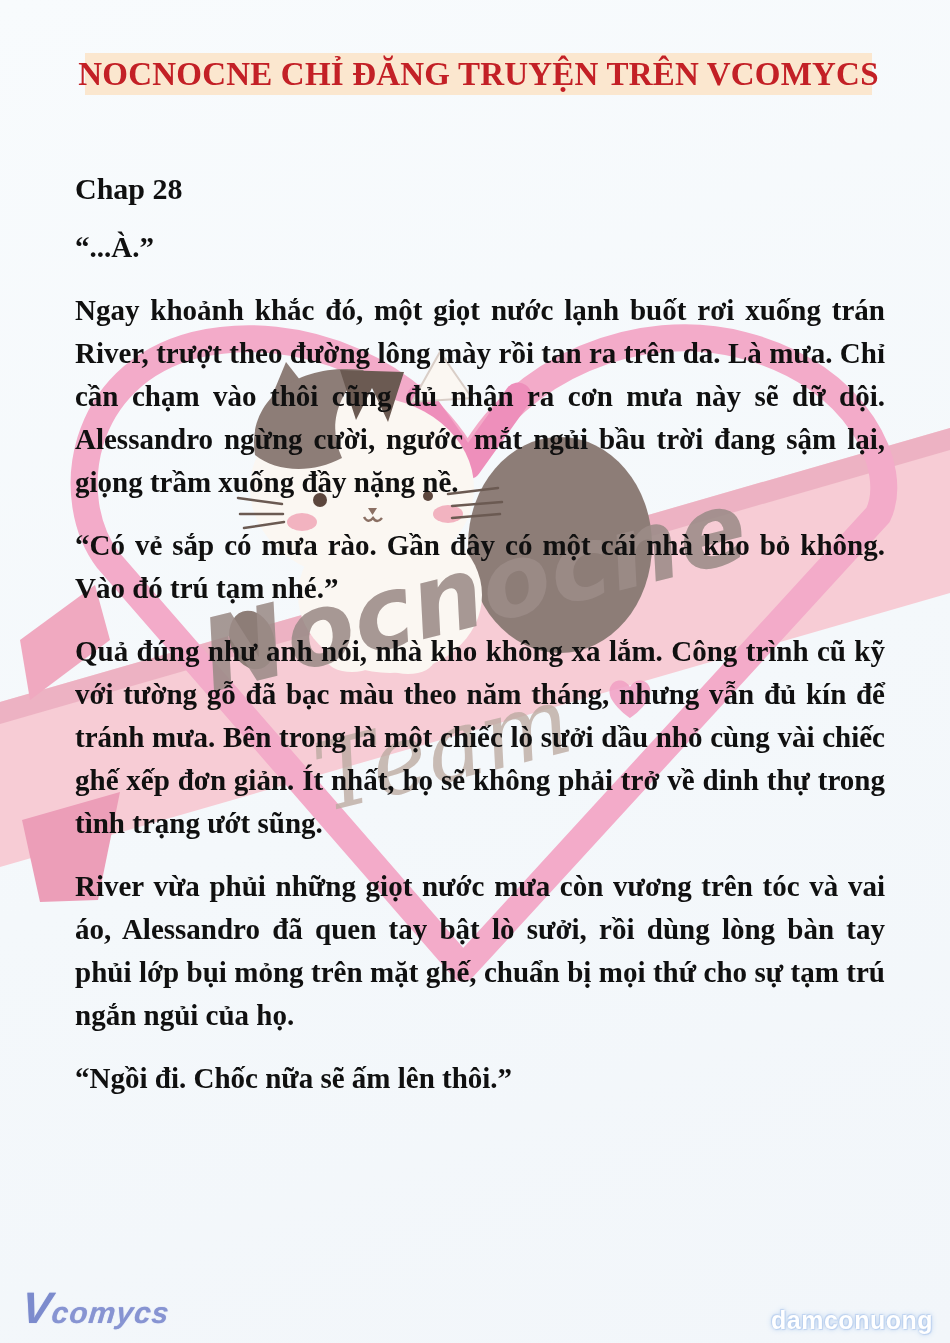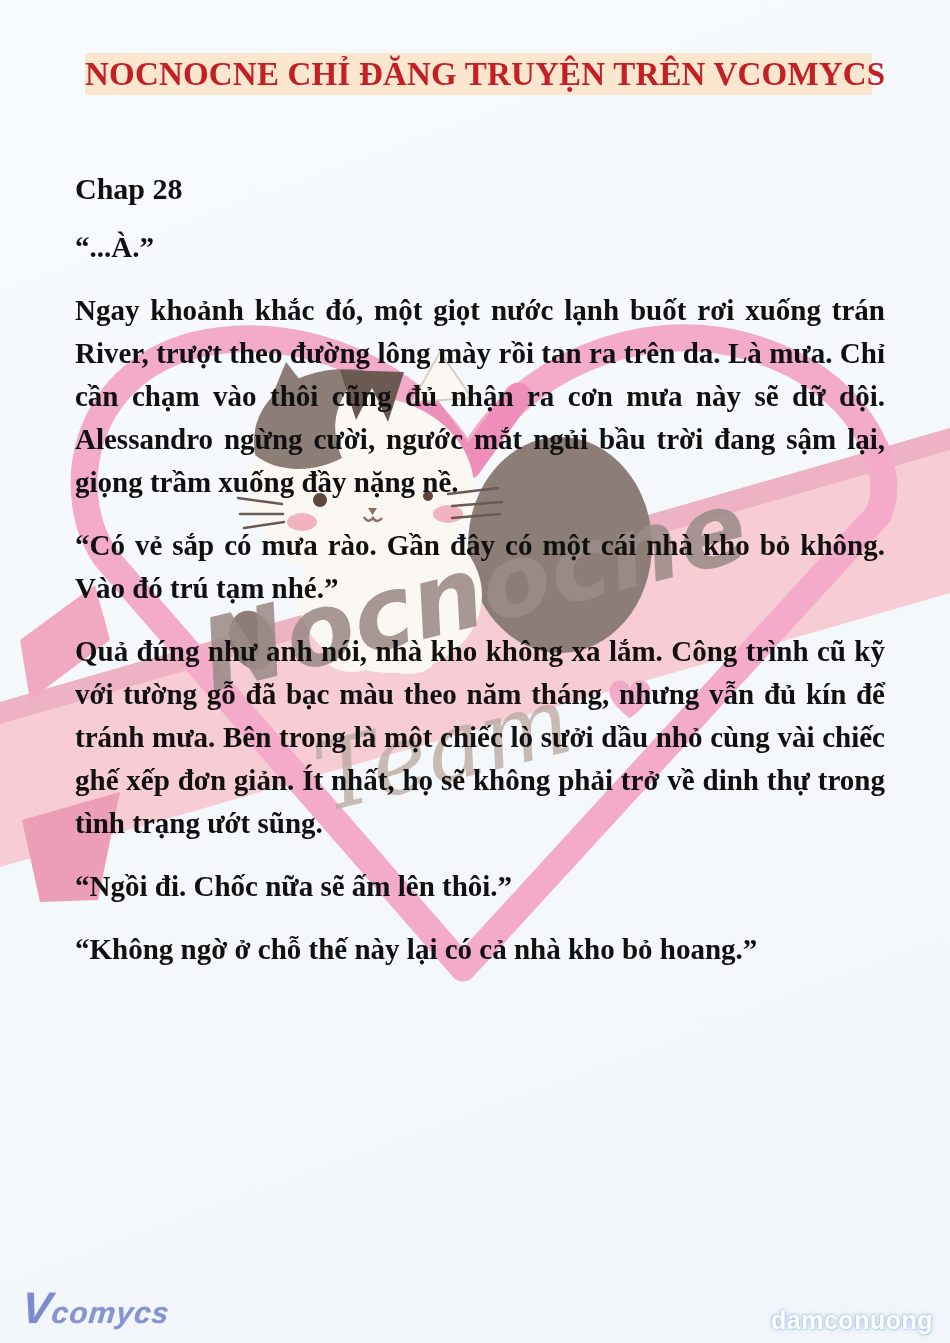--- a/index.html
+++ b/index.html
@@ -9,21 +9,21 @@
     width:950px;height:1343px;
     margin:0 auto;
     background:linear-gradient(160deg,#f8fbfd 0%,#f4f8fb 55%,#f2f6fa 100%);
     overflow:hidden;
     font-family:"Liberation Serif","DejaVu Serif",serif;
   }
   .watermark{position:absolute;left:0;top:0;width:950px;height:1343px;z-index:0;}
   .banner{
     position:absolute;left:85px;top:53px;width:787px;height:42px;
     background:#fbe7cf;
-    display:flex;align-items:center;
+    display:flex;align-items:center;justify-content:center;
     z-index:2;
   }
   .banner span{
     color:#c32026;font-weight:bold;font-size:33px;letter-spacing:0.2px;
     white-space:nowrap;
   }
   .content{
     position:absolute;left:75px;top:143px;width:810px;z-index:1;
     color:#101010;
     margin-top:25px;
@@ -121,20 +121,20 @@
   <div class="banner">
     <span>NOCNOCNE CHỈ ĐĂNG TRUYỆN TRÊN VCOMYCS</span>
   </div>
 
   <div class="content">
     <p class="chap">Chap 28</p>
     <p class="para">“...À.”</p>
     <p class="para">Ngay khoảnh khắc đó, một giọt nước lạnh buốt rơi xuống trán River, trượt theo đường lông mày rồi tan ra trên da. Là mưa. Chỉ cần chạm vào thôi cũng đủ nhận ra cơn mưa này sẽ dữ dội. Alessandro ngừng cười, ngước mắt ngủi bầu trời đang sậm lại, giọng trầm xuống đầy nặng nề.</p>
     <p class="para">“Có vẻ sắp có mưa rào. Gần đây có một cái nhà kho bỏ không. Vào đó trú tạm nhé.”</p>
     <p class="para">Quả đúng như anh nói, nhà kho không xa lắm. Công trình cũ kỹ với tường gỗ đã bạc màu theo năm tháng, nhưng vẫn đủ kín để tránh mưa. Bên trong là một chiếc lò sưởi dầu nhỏ cùng vài chiếc ghế xếp đơn giản. Ít nhất, họ sẽ không phải trở về dinh thự trong tình trạng ướt sũng.</p>
+    <p class="para">River vừa phủi những giọt nước mưa còn vương trên tóc và vai áo, Alessandro đã quen tay bật lò sưởi, rồi dùng lòng bàn tay phủi lớp bụi mỏng trên mặt ghế, chuẩn bị mọi thứ cho sự tạm trú ngắn ngủi của họ.</p>
     <p class="para">“Ngồi đi. Chốc nữa sẽ ấm lên thôi.”</p>
-    <p class="para">“Không ngờ ở chỗ thế này lại có cả nhà kho bỏ hoang.”</p>
   </div>
 
   <span class="logo">Vcomycs</span>
   <span class="credit">damconuong</span>
 
 </div>
 
 </body></html>

